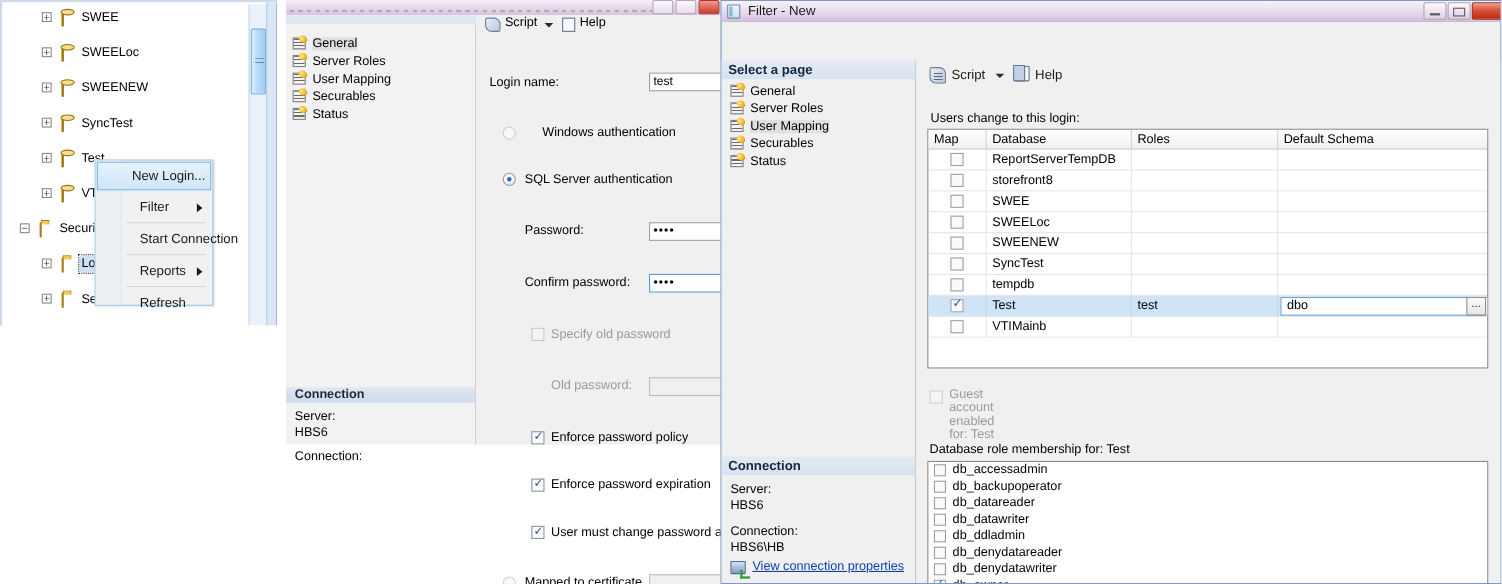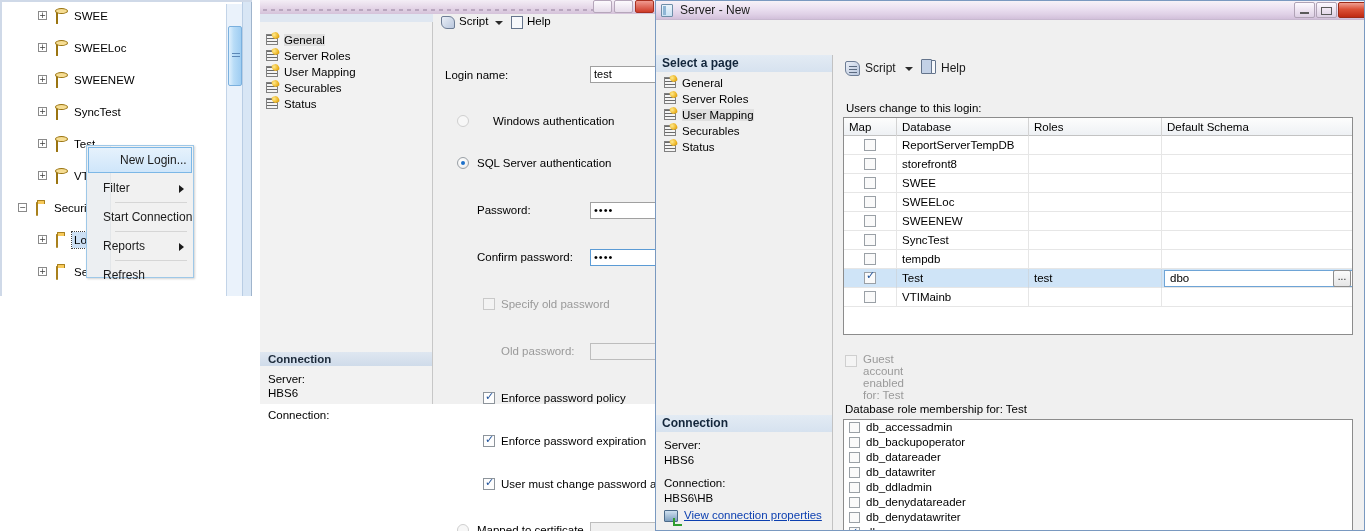--- a/index.html
+++ b/index.html
@@ -86,21 +86,21 @@
   #ctx-menu {
     left:86px; top:145px; width:108px; height:133px;
     background:#f1f1f1;
     border:1px solid #9ec8e8;
     box-shadow: 1px 1px 2px rgba(0,0,0,.18);
     z-index: 40;
   }
   #ctx-gutter { position:absolute; left:0; top:0; width:24px; height:100%; background:#eceff2; border-right:1px solid #e3e6e9;}
   .ctx-item {
     position:relative; height:28px; line-height:28px;
-    padding-left:16px; font-size:12px; color:#1a1a1a; white-space:nowrap;
+    padding-left:40px; font-size:12px; color:#1a1a1a; white-space:nowrap;
     background: transparent;
   }
   .ctx-item.hl {
     background: linear-gradient(to bottom,#e6f2fc 0%, #cfe6fa 100%);
     border:1px solid #7cb7e6;
     height:26px; line-height:24px; margin:1px;
     padding-left:31px;
   }
   .ctx-sep { position:relative; height:1px; margin:0 6px 0 28px; background:#d6d6d6; }
   .ctx-arrow {
@@ -540,21 +540,21 @@
         </div>
 
       </div>
     </div>
   </div>
 
   <div class="abs" id="login-dialog">
 
     <div id="login-title">
       <span id="login-title-icon"></span>
-      <span id="login-title-text">Server - New</span>
+      <span id="login-title-text">Filter - New</span>
       <span id="login-wbtns">
         <span class="wb2 min" style="left:0">
             <span class="gl"></span>
           </span>
         <span class="wb2" style="left:22px">
             <span class="gl"></span>
           </span>
         <span class="wb2 close" style="left:44px"></span>
       </span>
     </div>

